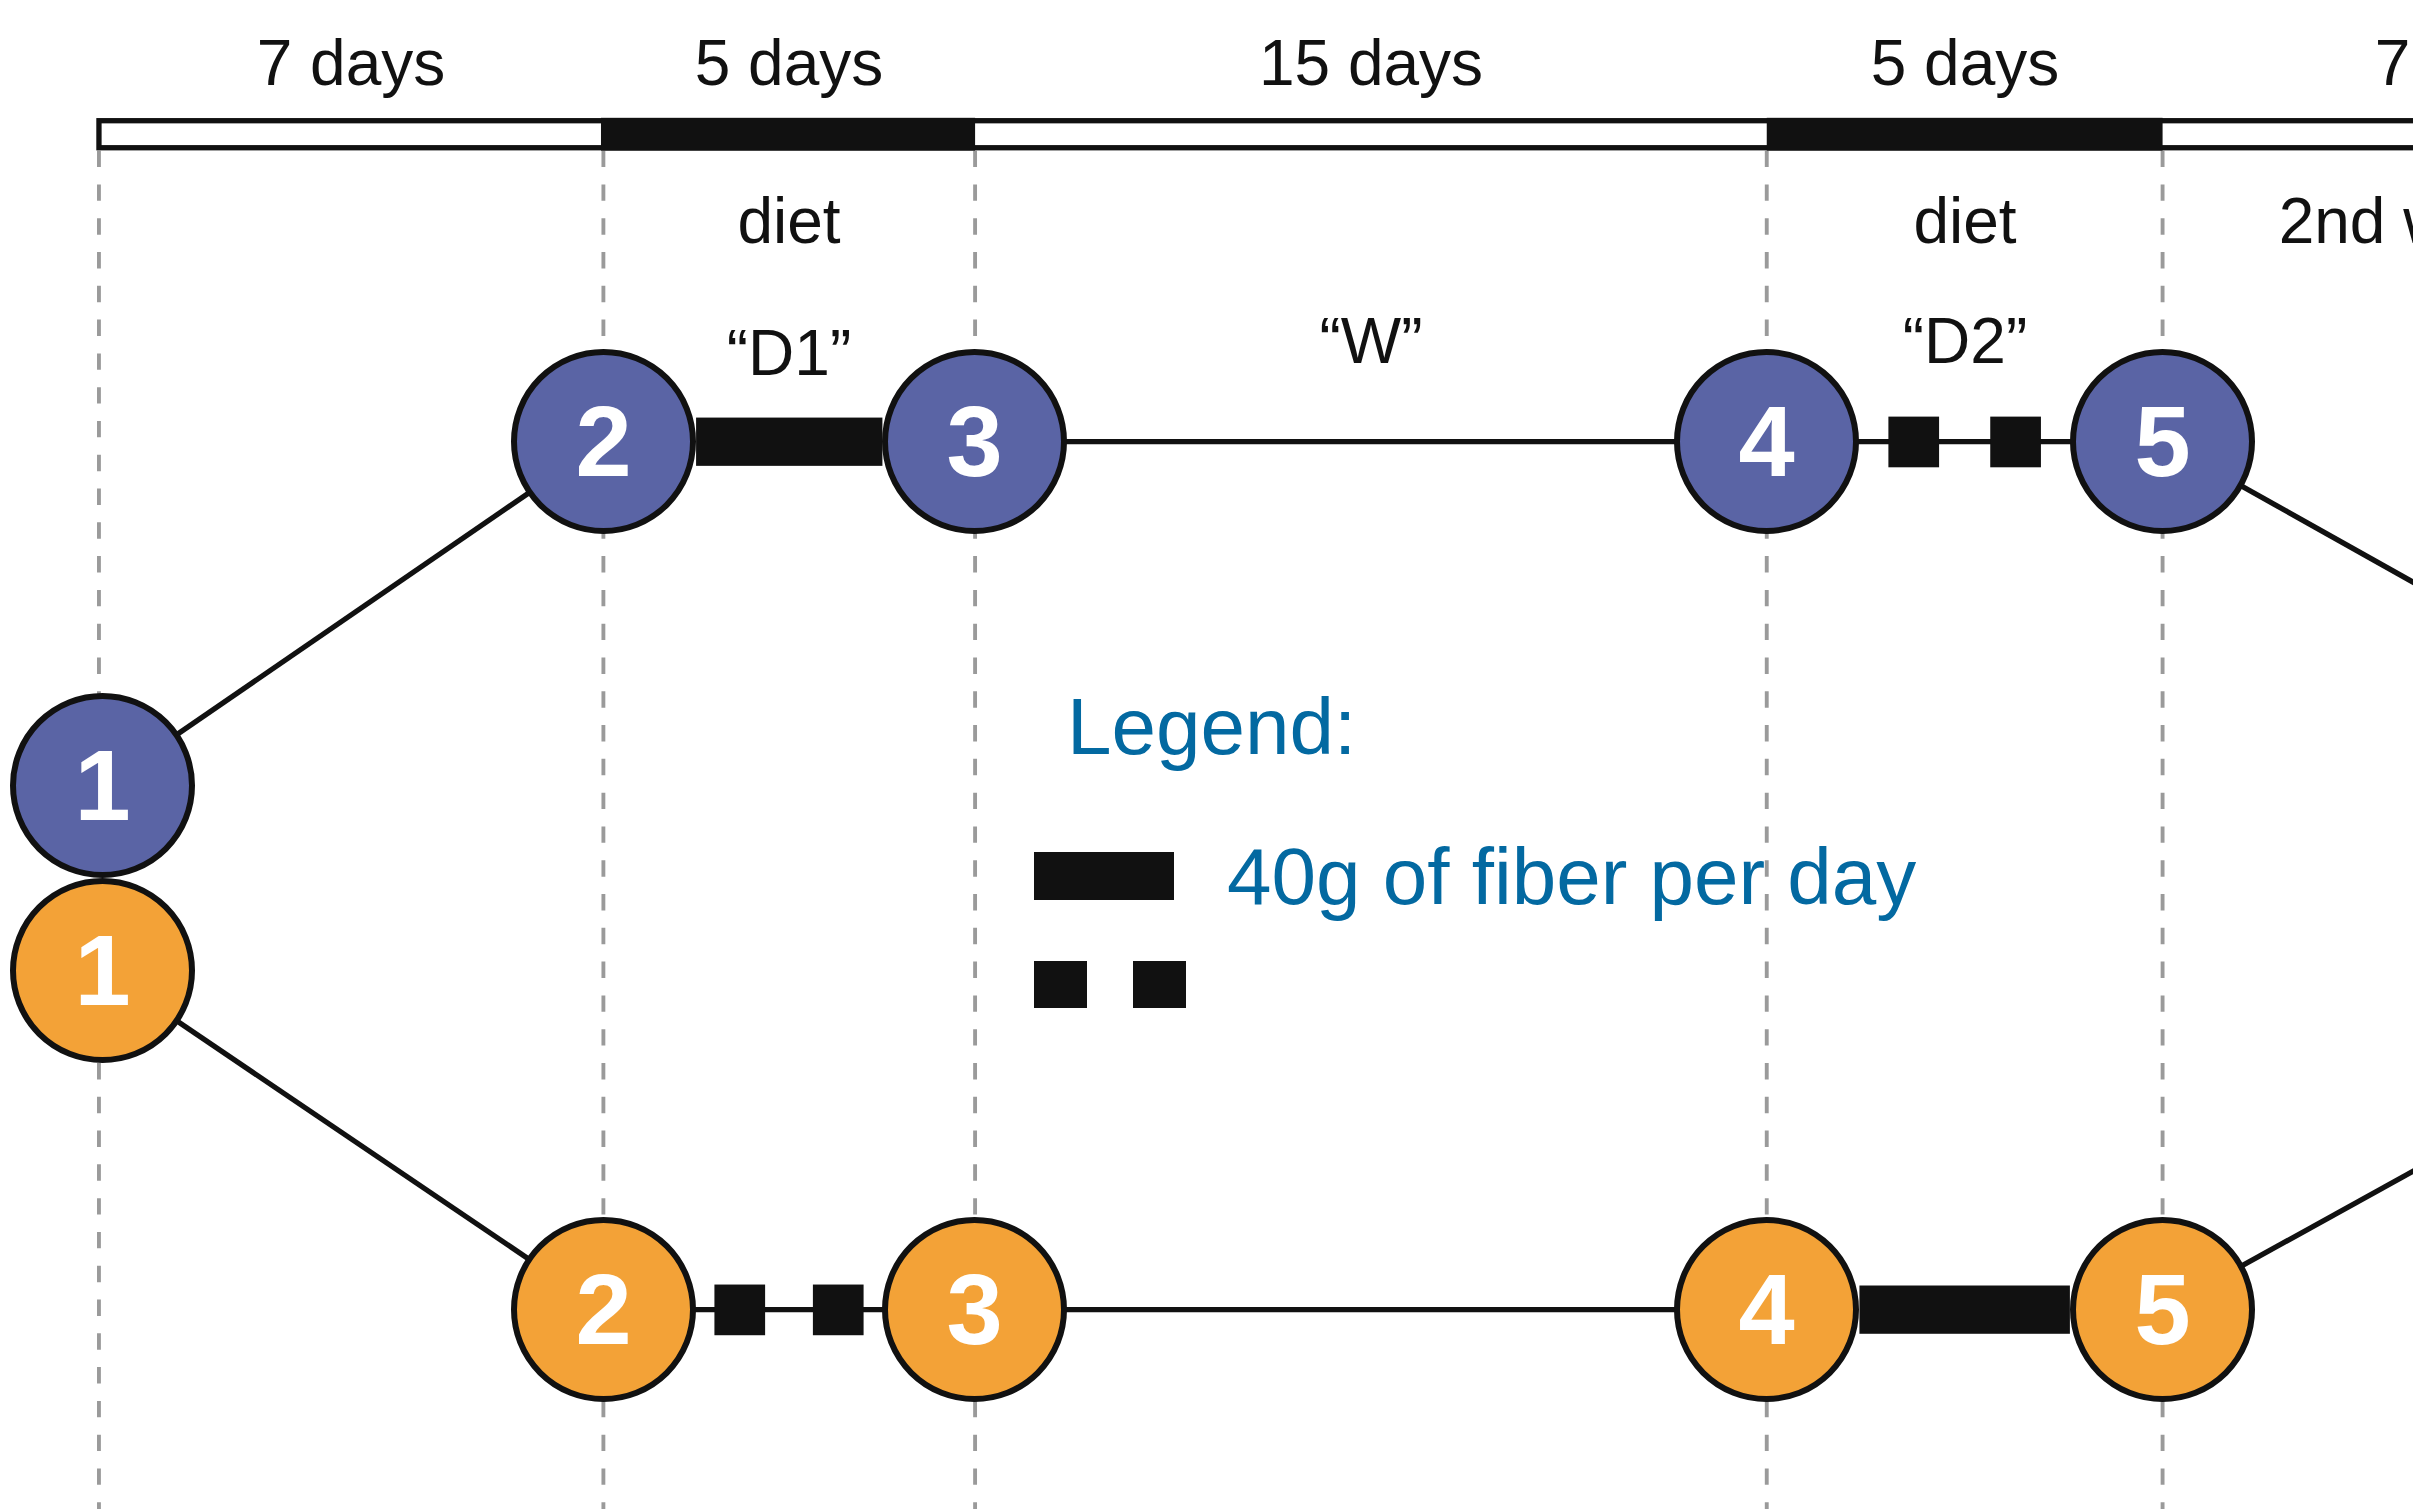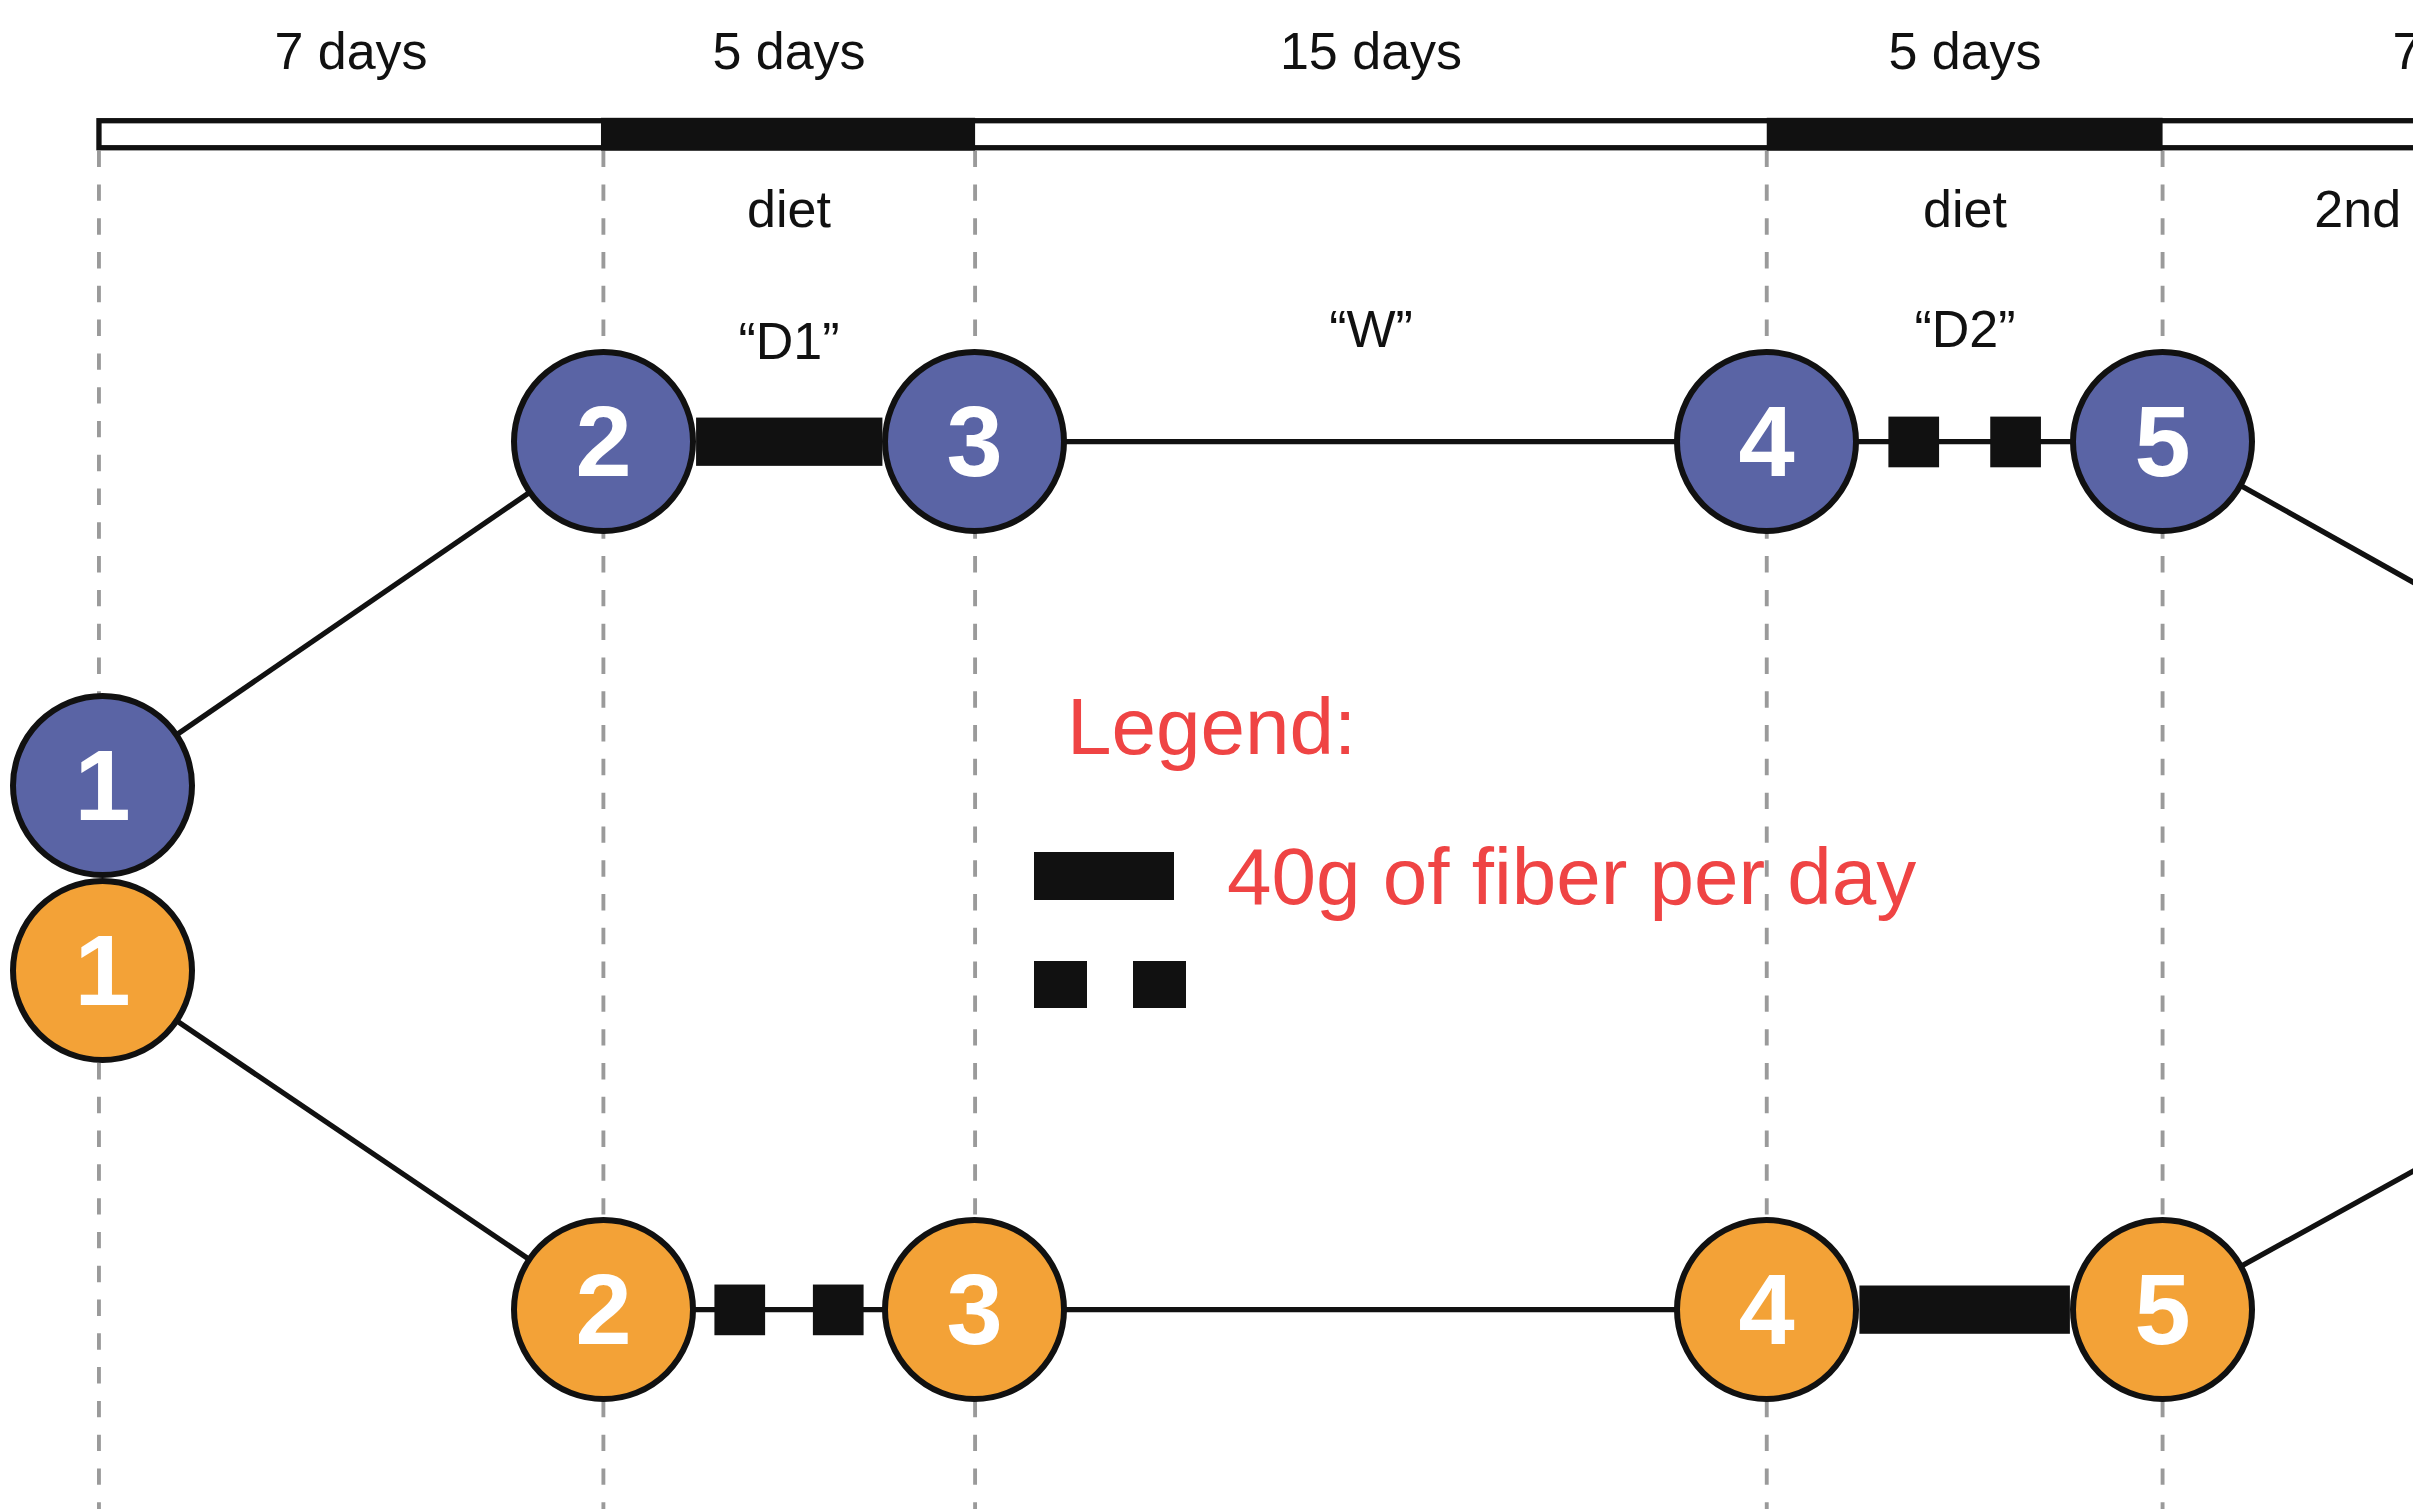--- a/index.html
+++ b/index.html
@@ -9,27 +9,27 @@
     background:#ffffff;
     overflow:hidden;
     font-family:"Liberation Sans","DejaVu Sans",sans-serif;
     color:#111111;
   }
   #shape-layer{position:absolute;left:0;top:0;z-index:1;}
   
   .t{
     position:absolute;z-index:3;
     transform:translate(-50%,-50%);
-    font-size:52px;line-height:1;white-space:nowrap;color:#111111;
+    font-size:64px;line-height:1;white-space:nowrap;color:#111111;margin-top:12px;
   }
   
   .tl{
     position:absolute;z-index:3;
     transform:translate(0,-50%);
-    font-size:80px;line-height:1;white-space:nowrap;color:#ef4444;
+    font-size:80px;line-height:1;white-space:nowrap;color:#0369a1;
   }
   
   .node{
     position:absolute;z-index:2;
     width:185px;height:185px;box-sizing:border-box;
     border:6.3px solid #111111;border-radius:50%;
     display:flex;align-items:center;justify-content:center;
     font-weight:bold;font-size:101px;color:#ffffff;
   }
   

